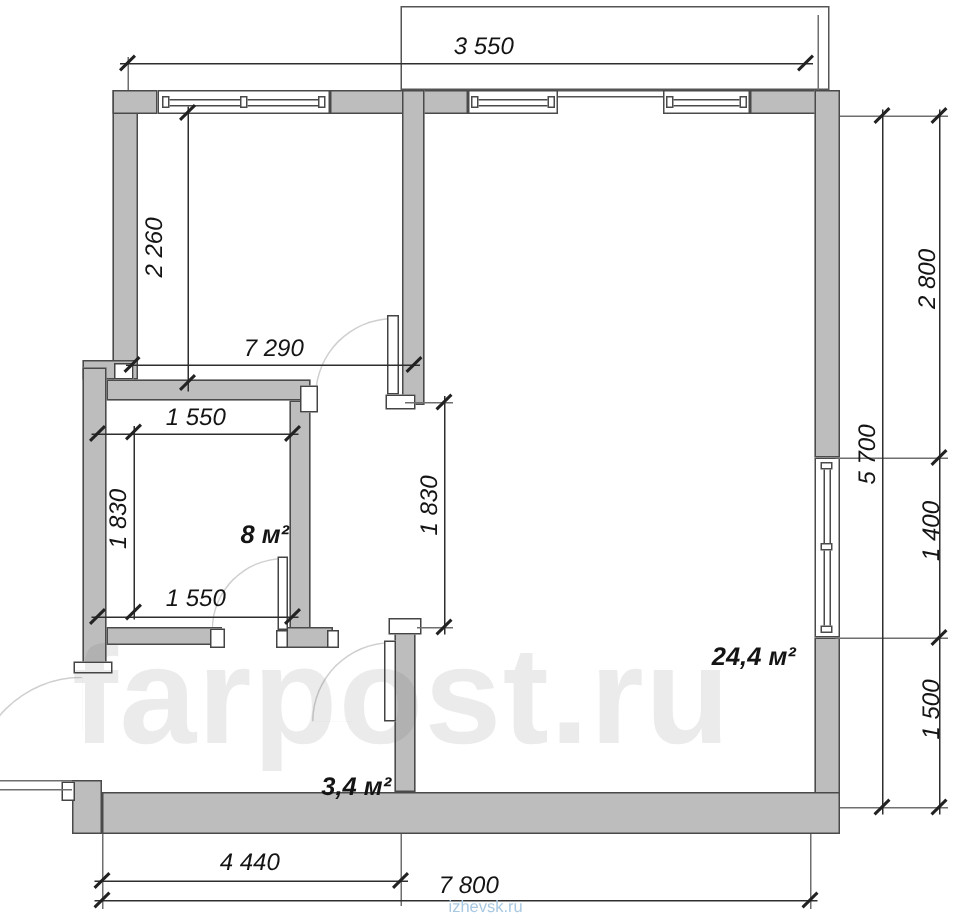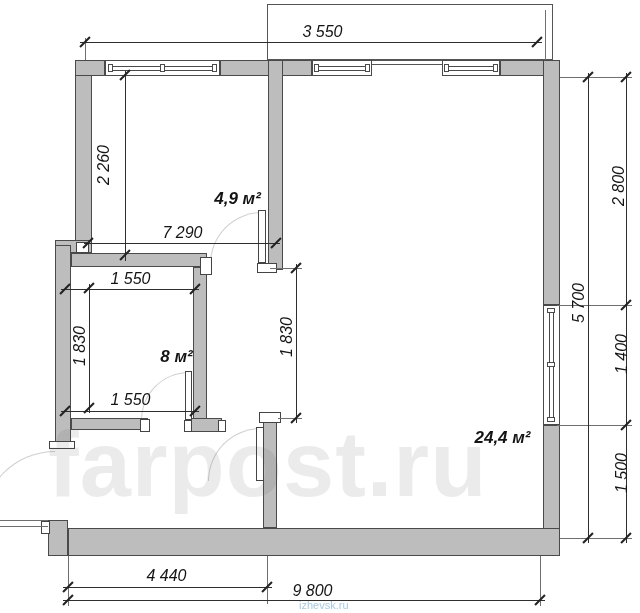--- a/index.html
+++ b/index.html
@@ -132,33 +132,33 @@
   <div class="dl-v" style="left:588px;top:73px;height:470px"></div>
   <div class="dl-v" style="left:626px;top:73px;height:470px"></div>
   <div class="dl-h" style="left:63px;top:587px;width:209px"></div>
   <div class="dl-h" style="left:63px;top:600px;width:482px"></div>
 
   <div class="dimlab" style="left:280px;top:23px;width:85px">3 550</div>
   <div class="dimlab" style="left:140px;top:224px;width:85px">7 290</div>
   <div class="dimlab" style="left:88px;top:270px;width:85px">1 550</div>
   <div class="dimlab" style="left:88px;top:391px;width:85px">1 550</div>
   <div class="dimlab" style="left:124px;top:567px;width:85px">4 440</div>
-  <div class="dimlab" style="left:270px;top:582px;width:85px">9 800</div>
+  <div class="dimlab" style="left:270px;top:582px;width:85px">7 800</div>
 
   <div class="dimlab v" style="left:69px;top:156px;width:70px">2 260</div>
   <div class="dimlab v" style="left:45px;top:337px;width:70px">1 830</div>
   <div class="dimlab v" style="left:252px;top:328px;width:70px">1 830</div>
   <div class="dimlab v" style="left:544px;top:294px;width:70px">5 700</div>
   <div class="dimlab v" style="left:584px;top:177px;width:70px">2 800</div>
   <div class="dimlab v" style="left:587px;top:345px;width:70px">1 400</div>
   <div class="dimlab v" style="left:587px;top:464px;width:70px">1 500</div>
 
-  <div class="room" style="left:195px;top:189px;width:85px">4,9 м²</div>
   <div class="room" style="left:134px;top:347px;width:85px">8 м²</div>
   <div class="room" style="left:450px;top:428px;width:105px">24,4 м²</div>
+  <div class="room" style="left:195px;top:515px;width:85px">3,4 м²</div>
 
   <div class="wm-big">farpost.ru</div>
   <div class="wm-small">izhevsk.ru</div>
 
 <div class="tick" style="left: 78px; top: 41px;"></div>
     <div class="tick" style="left: 530px; top: 41px;"></div>
     <div class="tick" style="left: 118px; top: 74px;"></div>
     <div class="tick" style="left: 118px; top: 254px;"></div>
     <div class="tick" style="left: 81px; top: 242px;"></div>
     <div class="tick" style="left: 269px; top: 242px;"></div>

